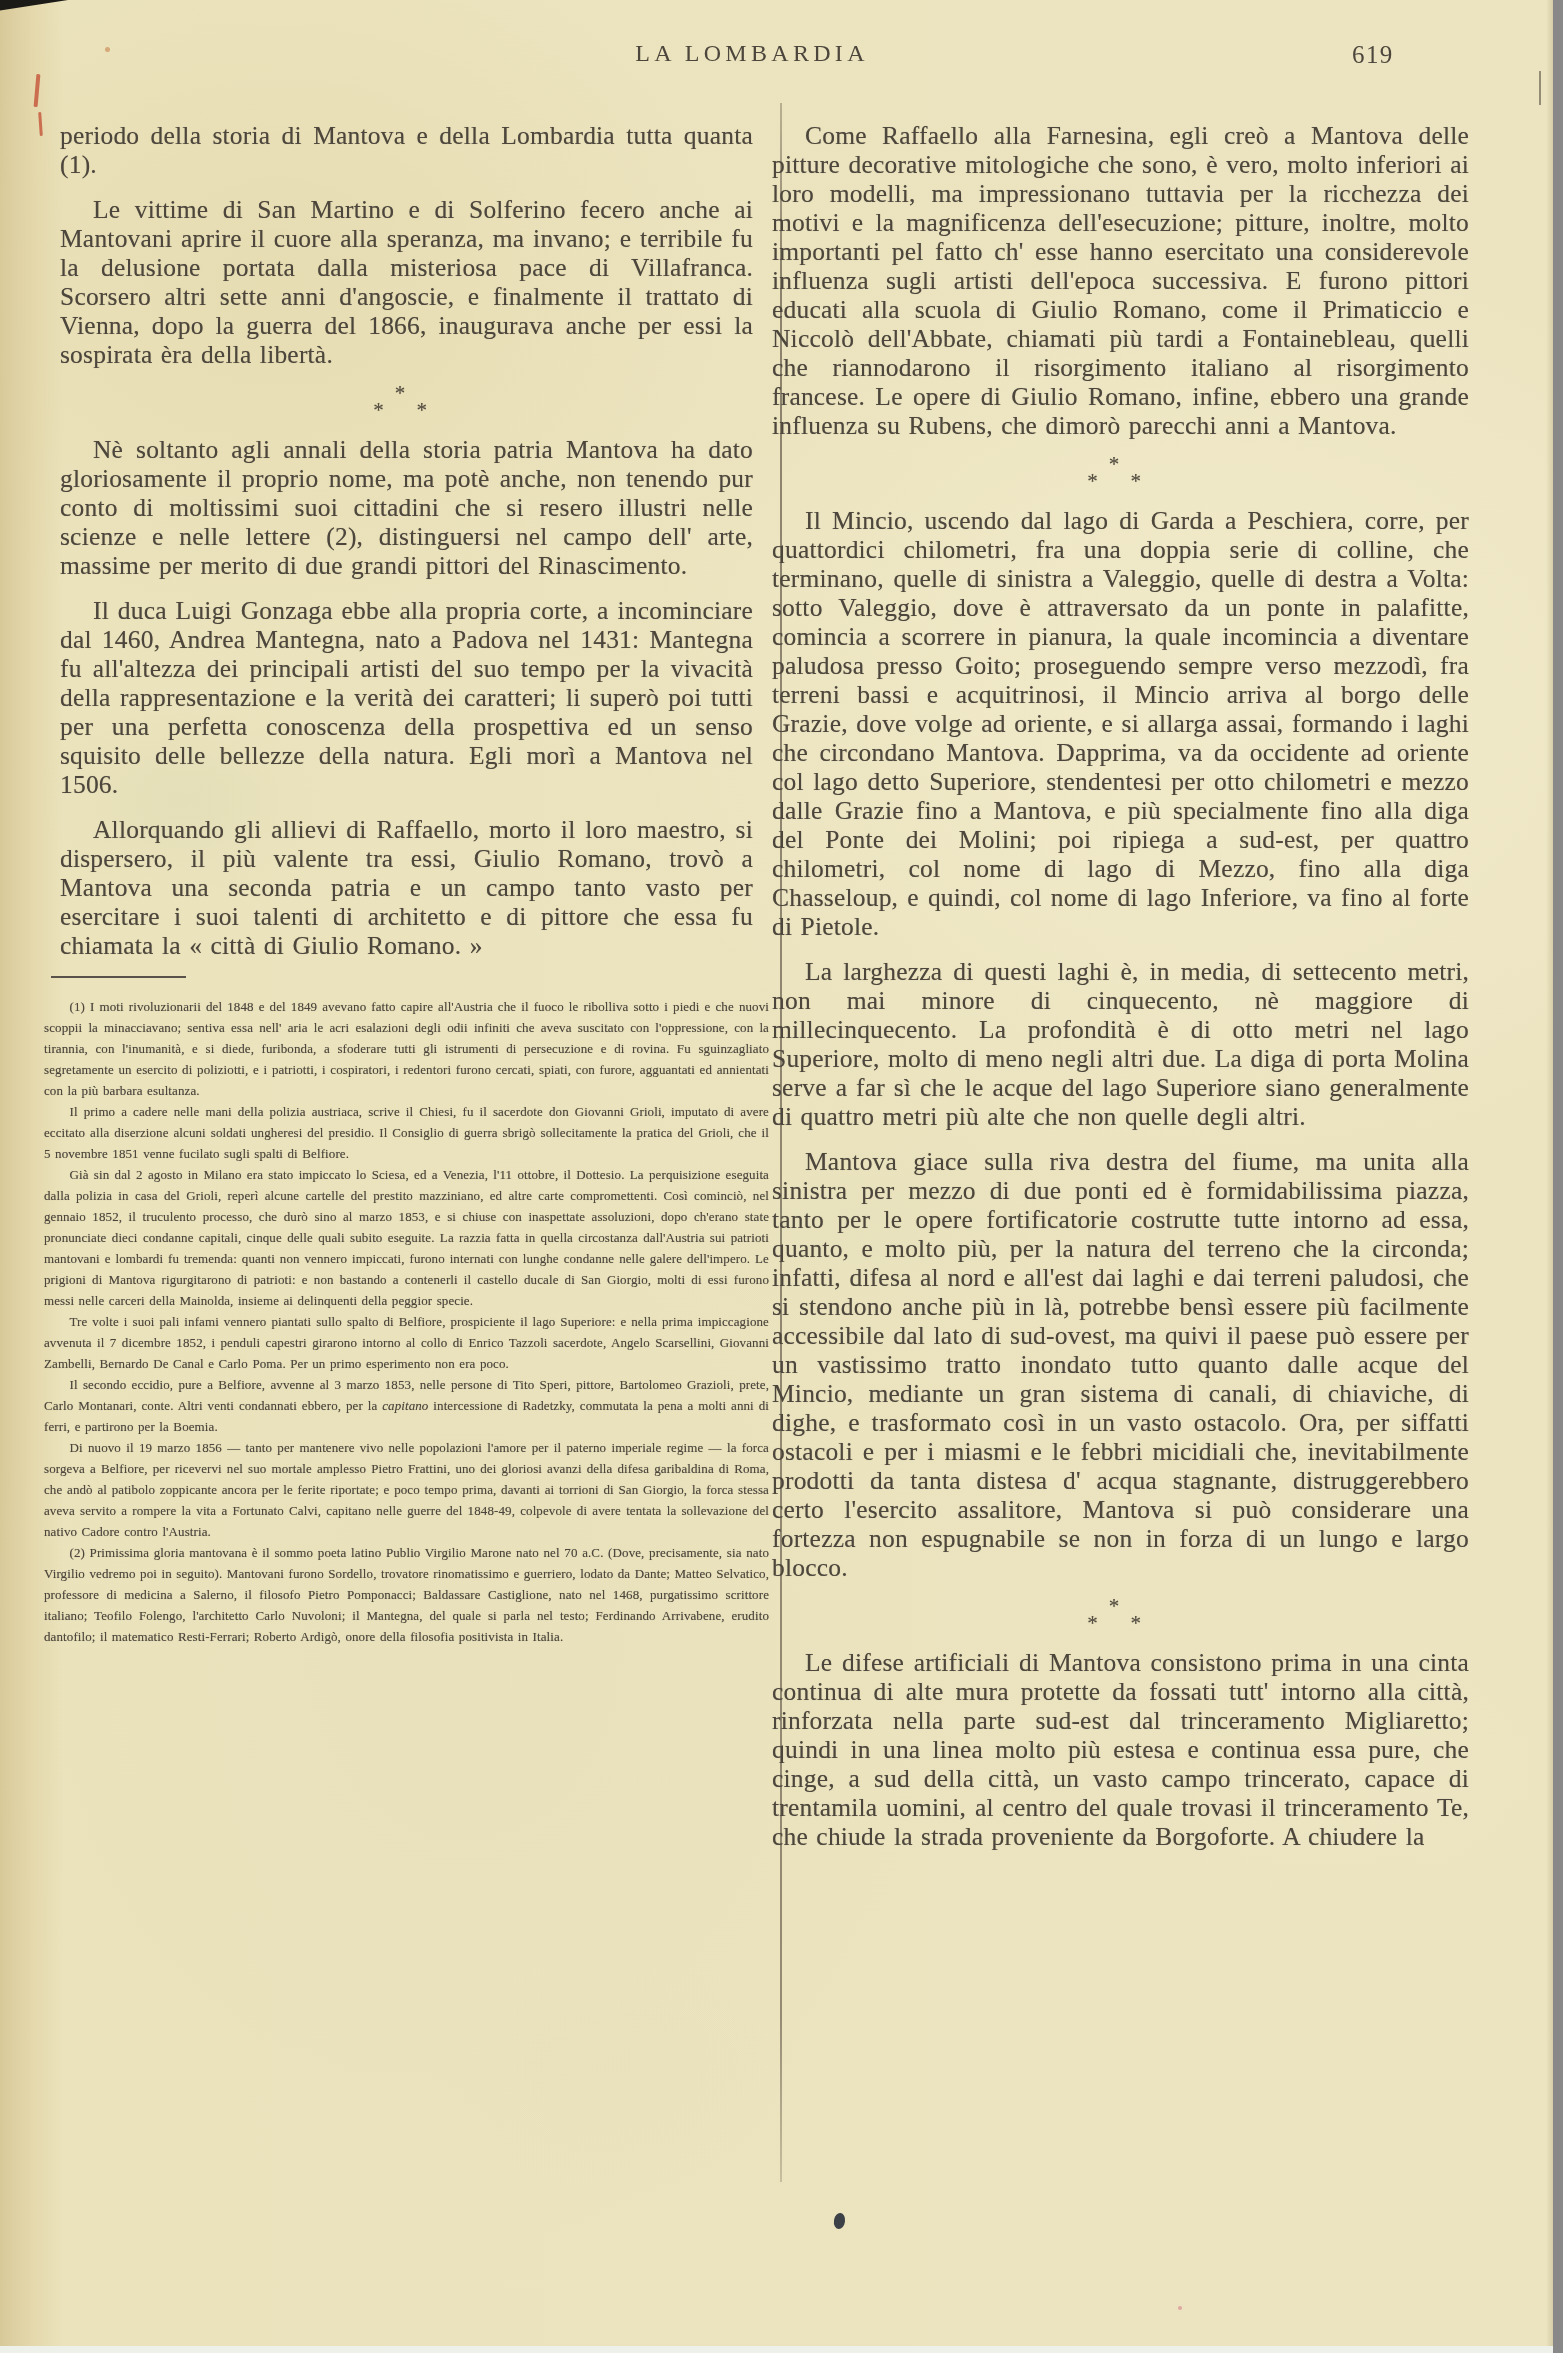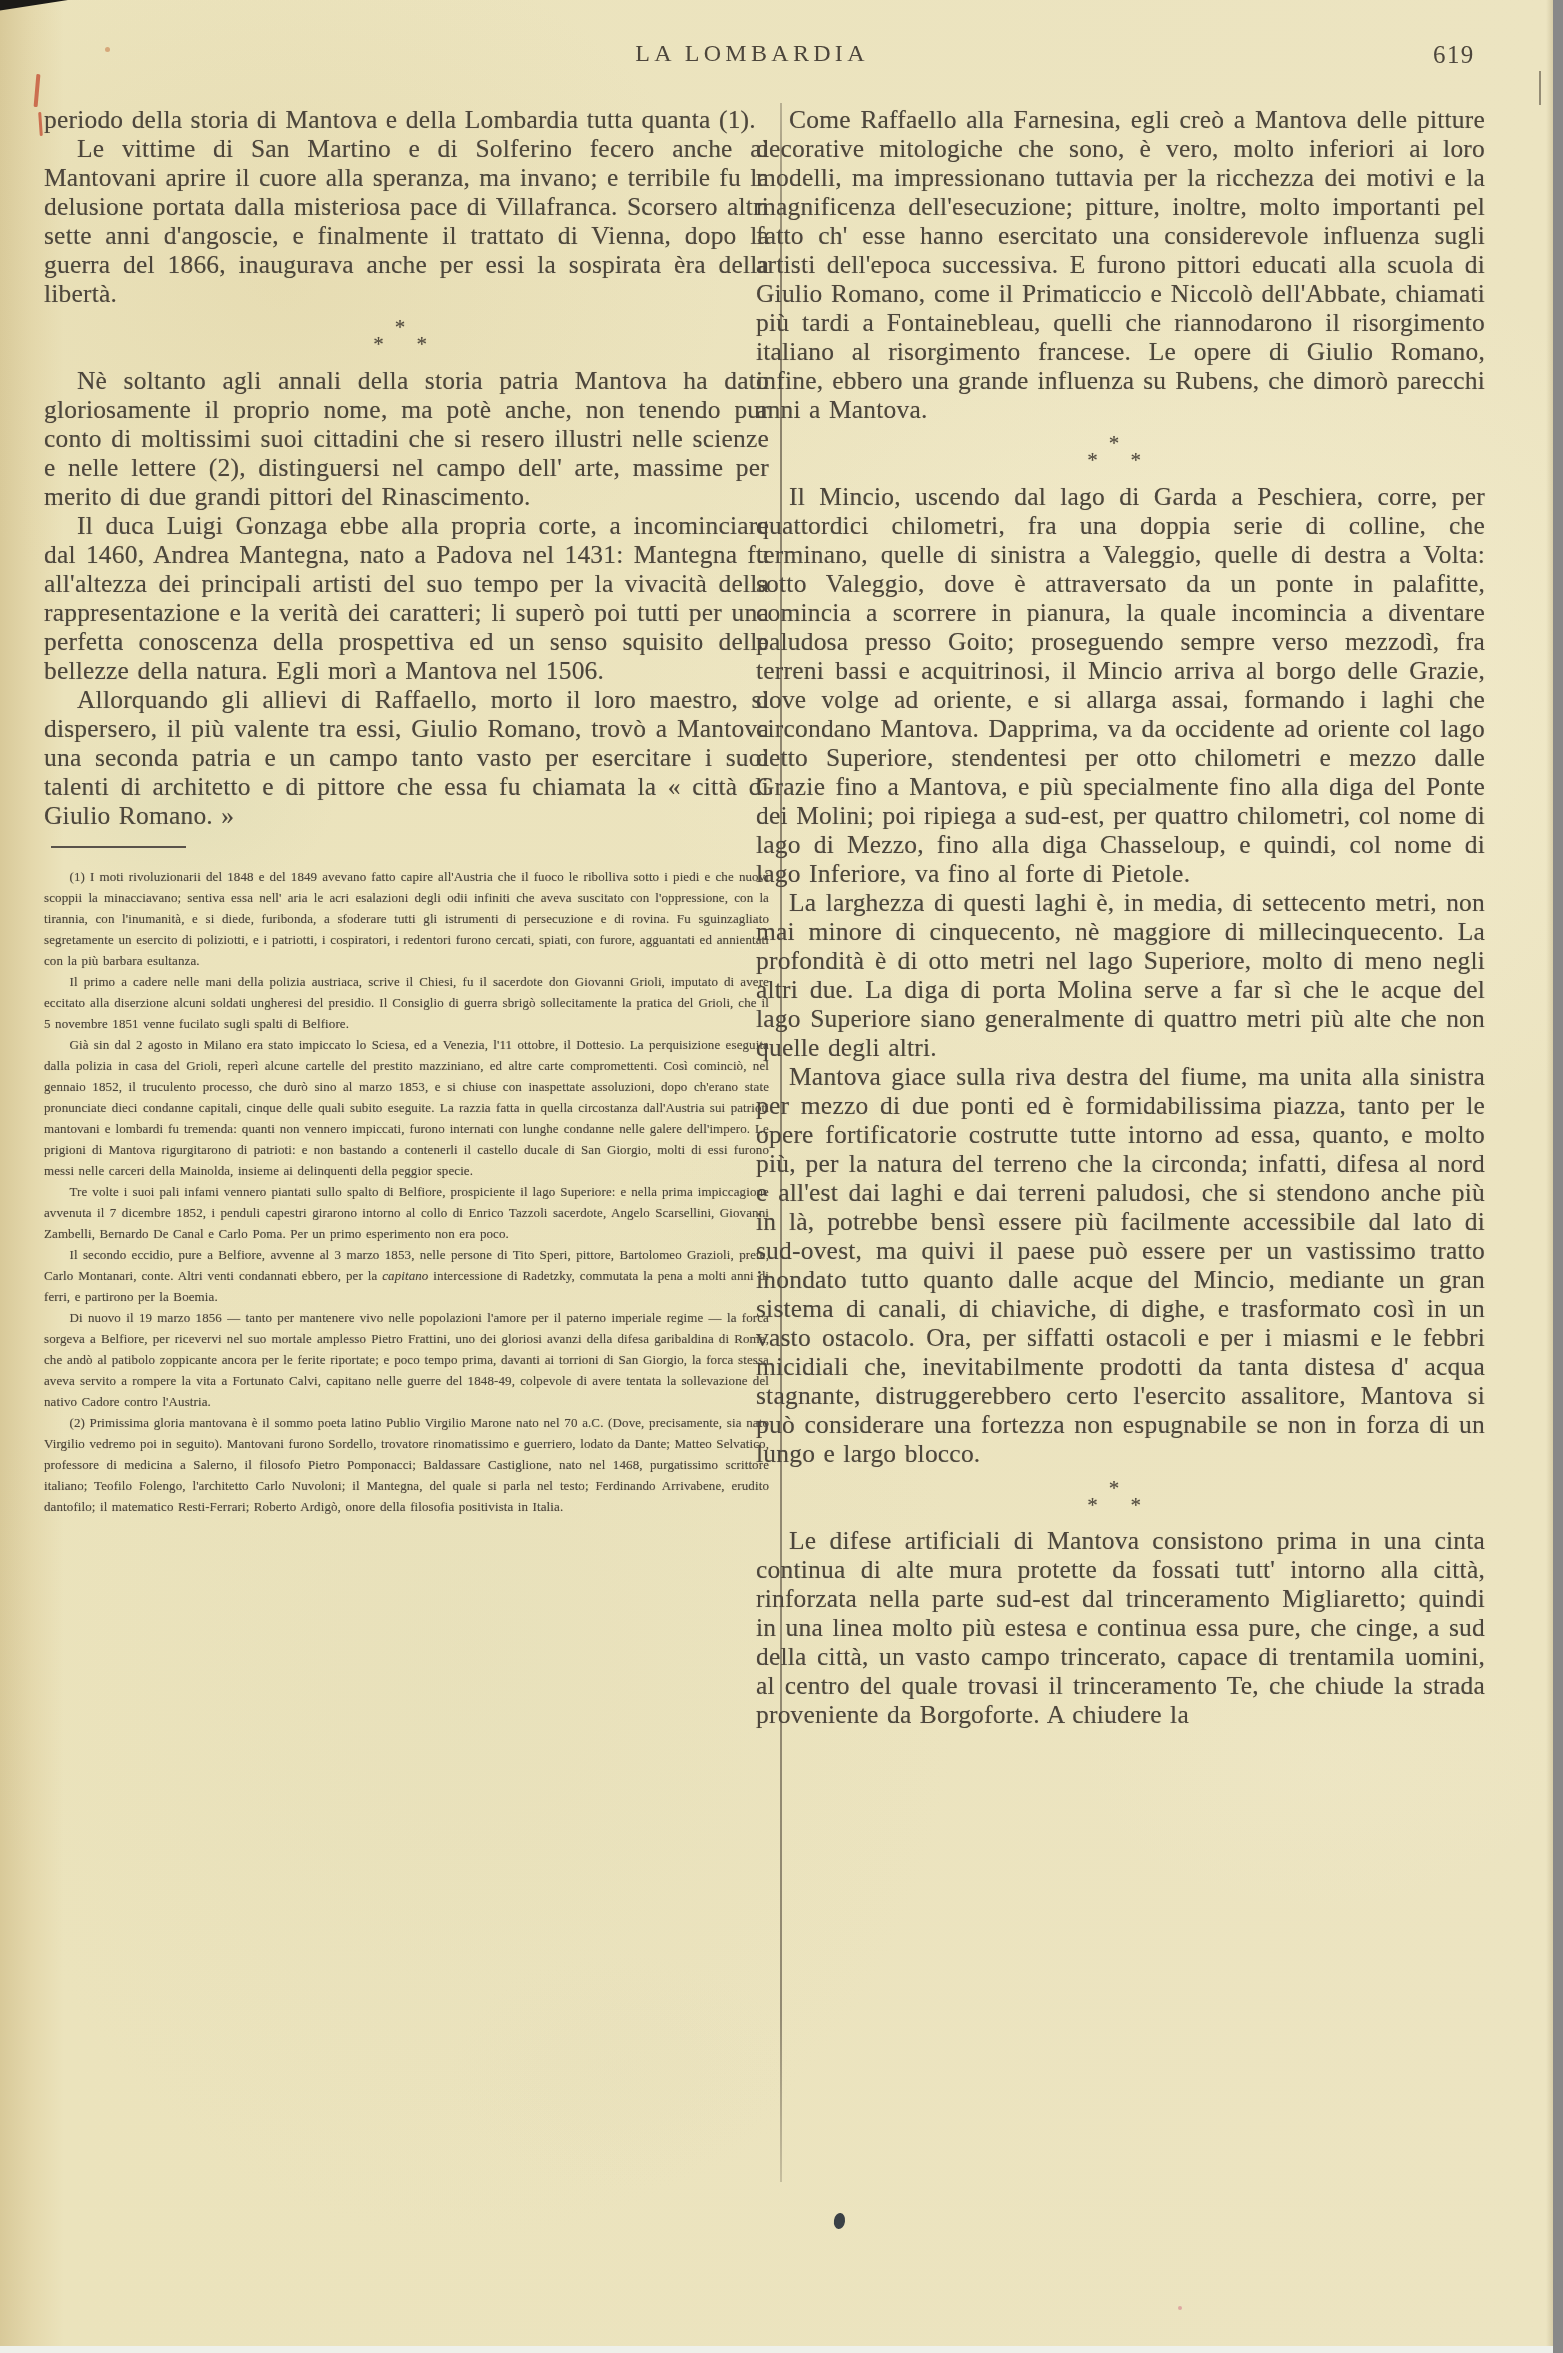--- a/index.html
+++ b/index.html
@@ -53,34 +53,34 @@
     position:absolute;left:834px;top:2213px;width:11.4px;height:15.6px;
     background:#3b4146;border-radius:50%;transform:rotate(8deg);
   }
 
   .header{
     position:absolute;top:40px;left:0;width:1504px;
     text-align:center;
     font-size:24px;letter-spacing:4.3px;color:#4d463c;
   }
   .pagenum{
-    position:absolute;top:41px;left:1433px;width:99px;
+    position:absolute;top:41px;left:1352px;width:99px;
     font-size:25px;letter-spacing:1.4px;color:#4d463c;text-align:left;
   }
 
   .col{
     position:absolute;top:105px;
     font-size:25.5px;line-height:29px;
     text-align:justify;
     word-spacing:1.8px;letter-spacing:0.2px;
     text-shadow:0 0 0.7px rgba(77,70,60,.45);
   }
   .col-left{left:44px;width:725px;}
   .col-right{left:756px;width:729px;}
-  .col p{margin:0;text-indent:33px;}
+  .col p{margin:16px;text-indent:33px;}
   .col p.noindent{text-indent:0;}
   .it{font-style:italic;}
 
   .asterism{
     text-align:center;text-indent:0;
     font-size:21px;line-height:17px;
     margin:11.4px 0 12.8px 0;
     color:#554e42;
   }
   .asterism .row{text-indent:0;letter-spacing:12.8px;}

